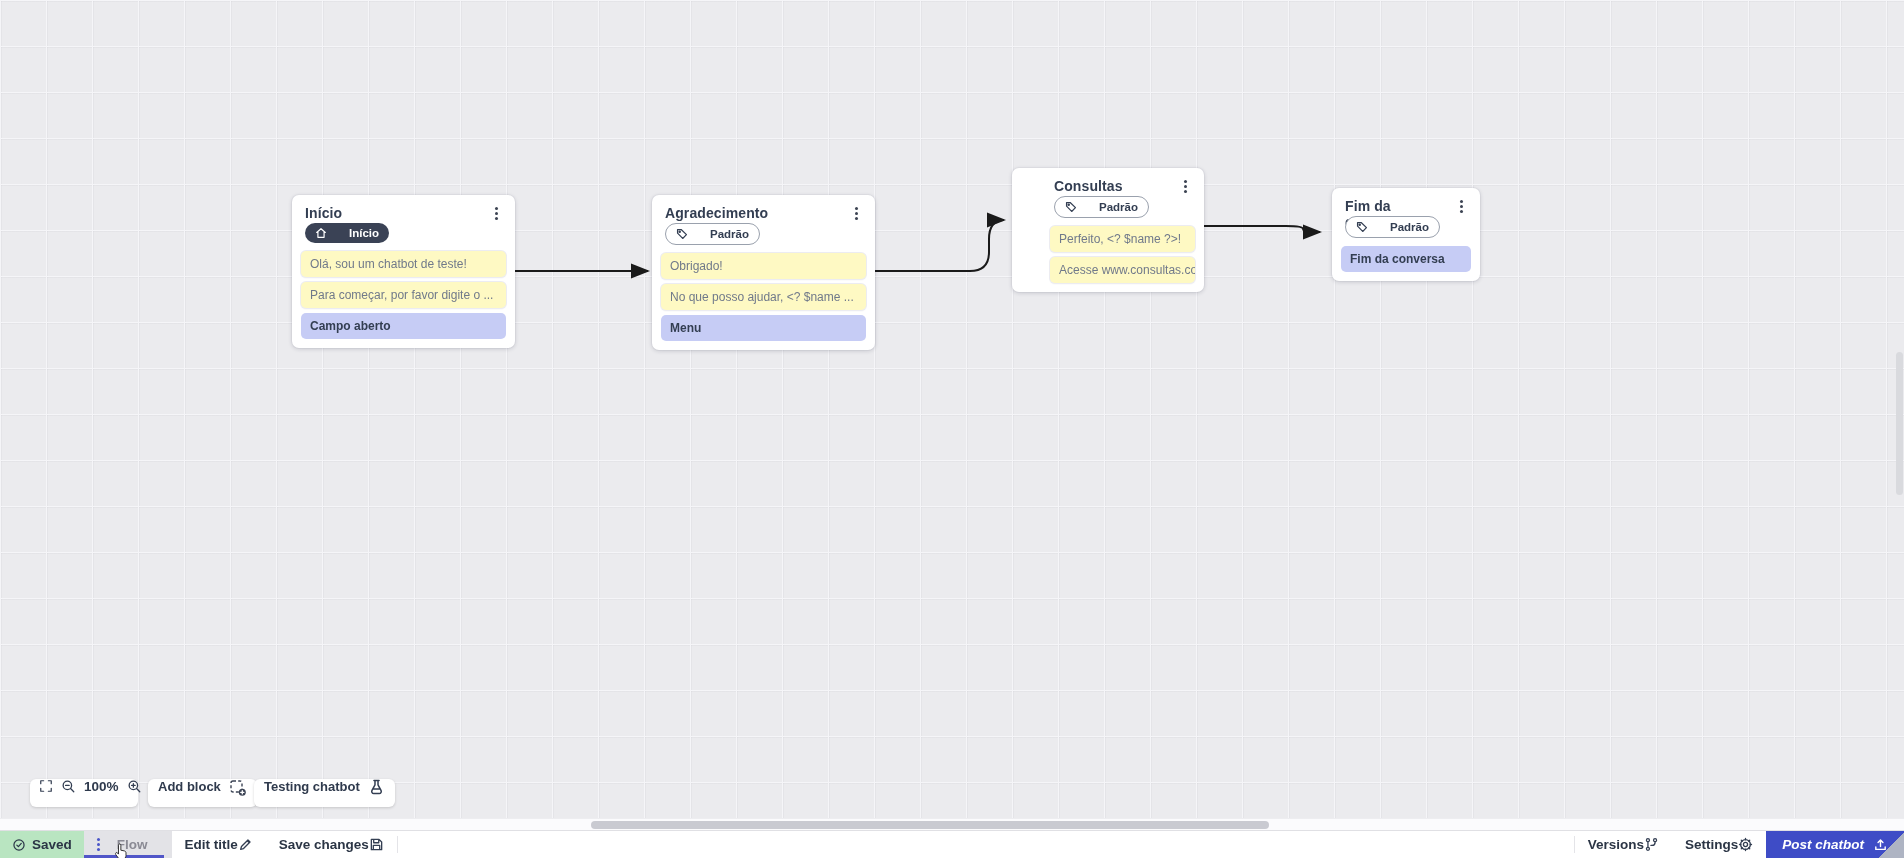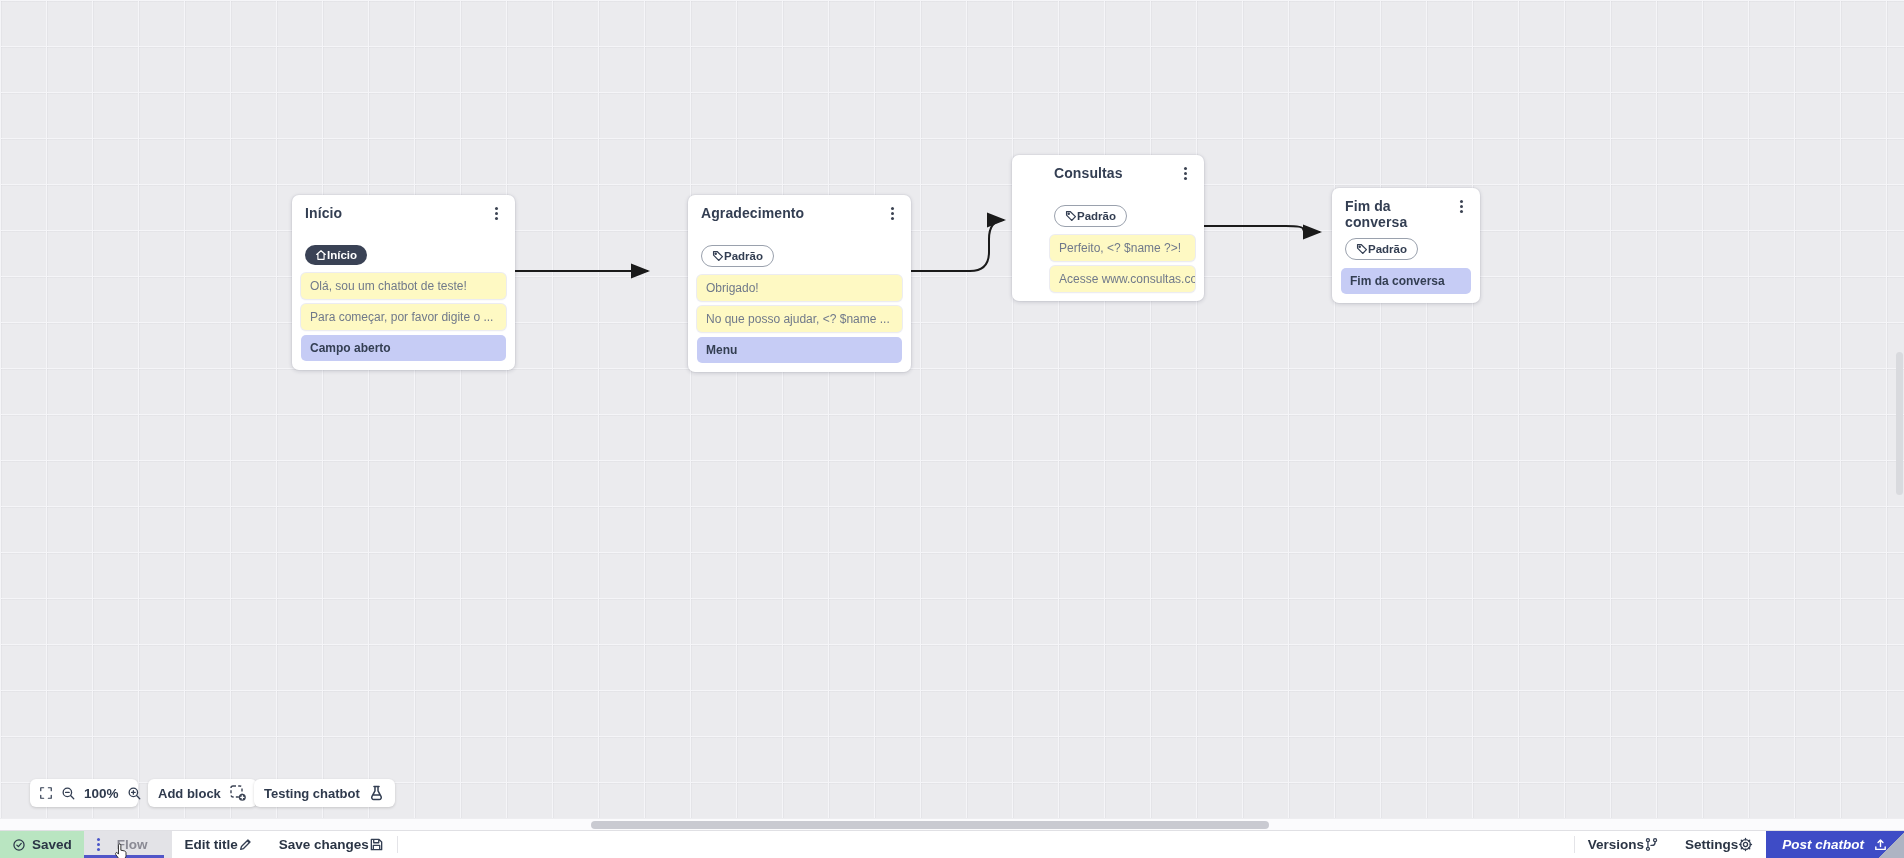--- a/index.html
+++ b/index.html
@@ -24,35 +24,35 @@
   
   .node{
     position:absolute;width:223px;background:#fff;border-radius:7px;
     box-shadow:0 1px 4px rgba(35,40,60,.18),0 0 0 1px rgba(35,40,60,.03);
     padding:10px 9px 9px;box-sizing:border-box;
   }
   .node-header{display:flex;justify-content:space-between;align-items:flex-start;padding:0 3px 0 4px;height:18px;}
   .node-title{font-size:14px;font-weight:700;color:#333e52;letter-spacing:.1px;}
   .kebab{display:flex;align-items:center;justify-content:center;width:14px;height:16px;cursor:pointer;}
   .kebab i{width:3px;height:3px;border-radius:50%;background:#3c4352;box-shadow:0 -5px 0 #3c4352,0 5px 0 #3c4352;display:block;}
-  .badge{display:inline-flex;align-items:center;gap:0;margin:22px 0 0 4px;padding:3px 10px;border-radius:12px;font-size:11.5px;font-weight:700;line-height:14px;}
+  .badge{display:inline-flex;align-items:center;gap:22px;margin:0 0 0 4px;padding:3px 10px;border-radius:12px;font-size:11.5px;font-weight:700;line-height:14px;}
   .badge-dark{background:#3a4255;color:#fff;}
   .badge-outline{background:#fff;color:#333e52;border:1px solid #9aa1ad;}
   .rows{margin-top:8px;display:flex;flex-direction:column;gap:5px;}
   .row{
     background:#fef9c3;border-radius:5px;
     box-shadow:0 0 0 1px #ececf1,0 1px 2px rgba(0,0,0,.07);
     padding:6px 9px;font-size:12px;color:#70798a;
     white-space:nowrap;overflow:hidden;line-height:14px;
   }
   .row-action{background:#c6ccf5;box-shadow:none;color:#333e52;font-weight:700;}
   
   .tool-card{
     position:absolute;top:779px;height:28px;background:#fff;border-radius:6px;
-    box-shadow:0 1px 3px rgba(0,0,0,.16);display:flex;align-items:center;gap:8px;
+    box-shadow:0 1px 3px rgba(0,0,0,.16);display:flex;align-items:flex-start;gap:8px;
     padding:0 10px;font-size:13px;font-weight:700;color:#2f3a4d;box-sizing:border-box;
   }
   .tool-card svg{display:block;}
   .icon-btn{display:flex;align-items:center;cursor:pointer;}
   
   .h-scroll-track{position:absolute;left:0;right:0;top:818px;height:12px;background:#fbfbfd;border-top:1px solid #ededf0;}
   .h-scroll-thumb{position:absolute;left:591px;top:2px;width:678px;height:8px;background:#c9cad1;border-radius:4px;}
   .v-scroll-thumb{position:absolute;right:1px;top:352px;width:7px;height:143px;background:#d9dade;border-radius:4px;}
   
   .bottom-bar{
@@ -102,42 +102,42 @@
     </svg>
     <span>Início</span>
   </div>
   <div class="rows">
     <div class="row">Olá, sou um chatbot de teste!</div>
     <div class="row">Para começar, por favor digite o ...</div>
     <div class="row row-action">Campo aberto</div>
   </div>
 </div>
 
-<div class="node" style="left:688px;top:195px;">
+<div class="node" style="left:652px;top:195px;">
   <div class="node-header">
     <span class="node-title">Agradecimento</span>
     <span class="kebab">
         <i></i>
       </span>
   </div>
   <div class="badge badge-outline">
     <svg class="ic" width="12" height="12" viewBox="0 0 14 14">
       <path d="M1.8 6 V1.8 h4.2 L12.2 7.8 7.8 12.2 z"></path>
         <circle cx="4.3" cy="4.3" r="0.8"></circle>
     </svg>
     <span>Padrão</span>
   </div>
   <div class="rows">
     <div class="row">Obrigado!</div>
     <div class="row">No que posso ajudar, &lt;? $name ...</div>
     <div class="row row-action">Menu</div>
   </div>
 </div>
 
-<div class="node" style="left:1012px;top:155px;width:192px;padding-left:38px;">
+<div class="node" style="left:1012px;top:168px;width:192px;padding-left:38px;">
   <div class="node-header">
     <span class="node-title">Consultas</span>
     <span class="kebab">
         <i></i>
       </span>
   </div>
   <div class="badge badge-outline">
     <svg class="ic" width="12" height="12" viewBox="0 0 14 14">
       <path d="M1.8 6 V1.8 h4.2 L12.2 7.8 7.8 12.2 z"></path>
         <circle cx="4.3" cy="4.3" r="0.8"></circle>

